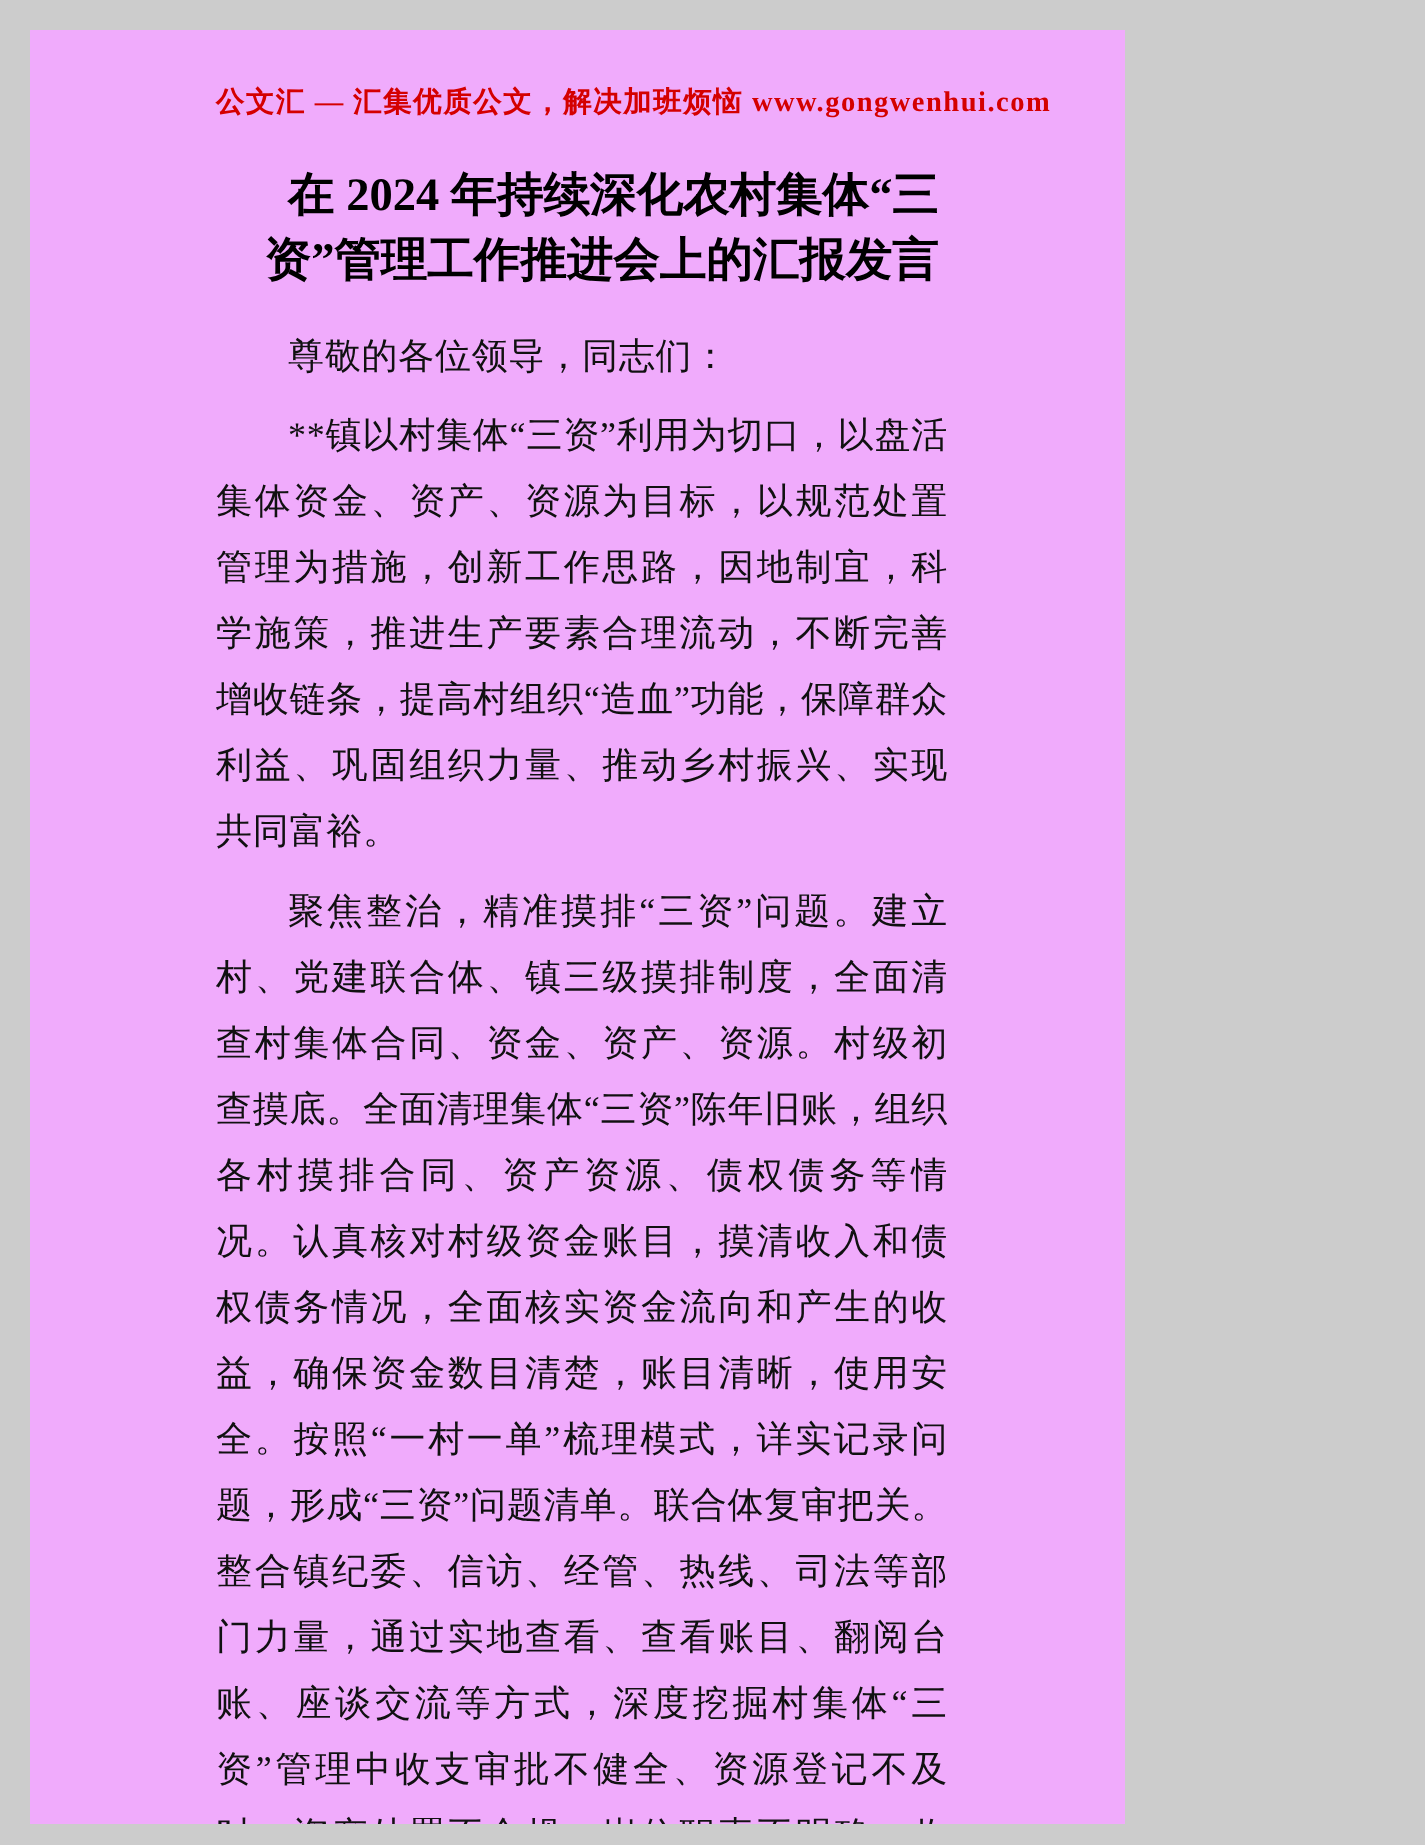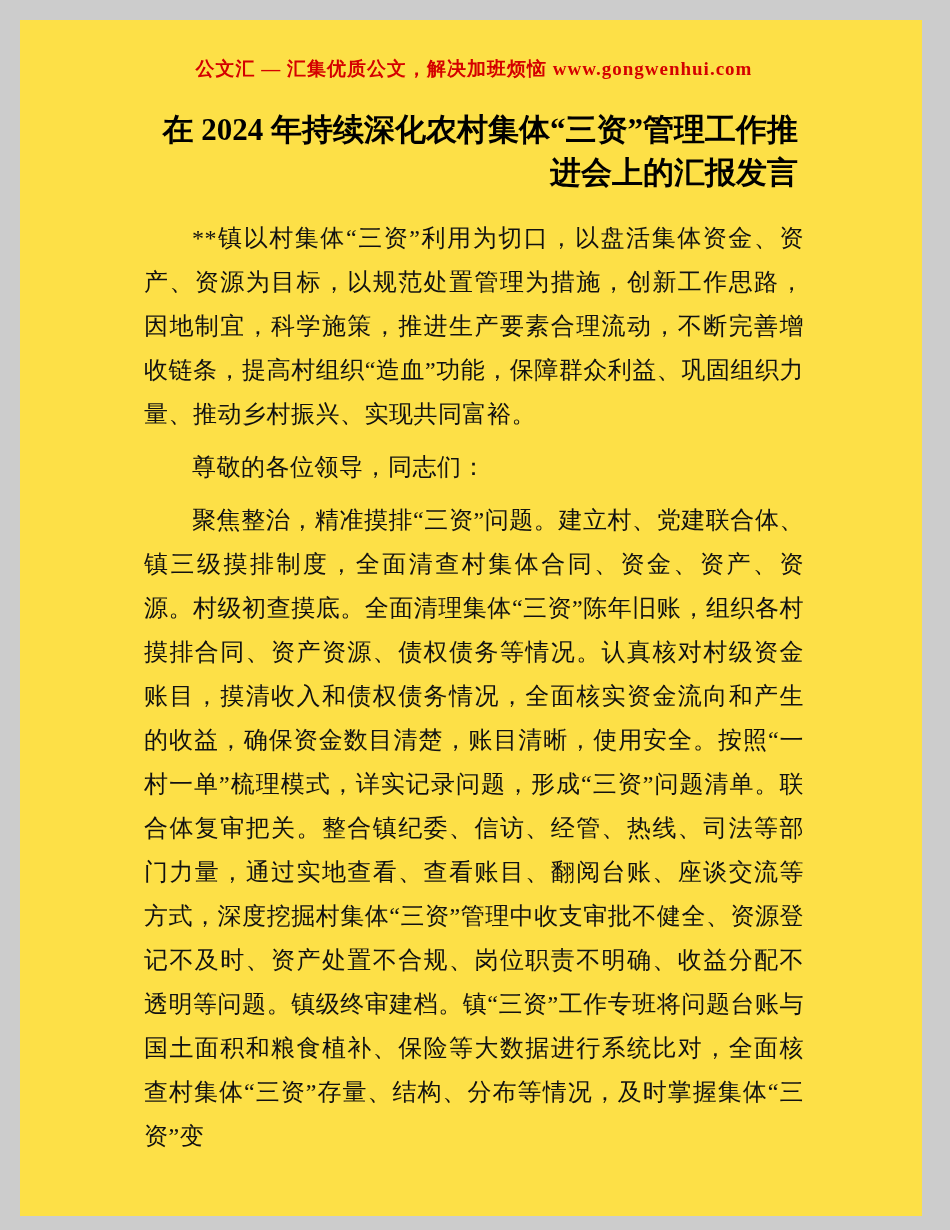--- a/index.html
+++ b/index.html
@@ -12,23 +12,23 @@
     position: relative;
     width: 950px;
     height: 1230px;
     background: #cccccc;
     overflow: hidden;
   }
   .page {
     position: absolute;
     left: 20px;
     top: 20px;
-    width: 902px;
+    width: 730px;
     height: 1196px;
-    background: #fde047;
+    background: #f0abfc;
     padding: 36px 118px 15px 124px;
     overflow: hidden;
   }
   .banner {
     text-align: center;
     color: #d40000;
     font-size: 19px;
     font-weight: bold;
     letter-spacing: 1px;
     line-height: 26px;
@@ -60,20 +60,20 @@
 </head>
 <body>
 
 <div class="canvas">
   <div class="page">
 
     <div class="banner">公文汇 — 汇集优质公文，解决加班烦恼 www.gongwenhui.com</div>
 
     <h1 class="title">在 2024 年持续深化农村集体“三资”管理工作推进会上的汇报发言</h1>
 
+    <p class="para">尊敬的各位领导，同志们：</p>
+
     <p class="para">**镇以村集体“三资”利用为切口，以盘活集体资金、资产、资源为目标，以规范处置管理为措施，创新工作思路，因地制宜，科学施策，推进生产要素合理流动，不断完善增收链条，提高村组织“造血”功能，保障群众利益、巩固组织力量、推动乡村振兴、实现共同富裕。</p>
-
-    <p class="para">尊敬的各位领导，同志们：</p>
 
     <p class="para para-spaced">聚焦整治，精准摸排“三资”问题。建立村、党建联合体、镇三级摸排制度，全面清查村集体合同、资金、资产、资源。村级初查摸底。全面清理集体“三资”陈年旧账，组织各村摸排合同、资产资源、债权债务等情况。认真核对村级资金账目，摸清收入和债权债务情况，全面核实资金流向和产生的收益，确保资金数目清楚，账目清晰，使用安全。按照“一村一单”梳理模式，详实记录问题，形成“三资”问题清单。联合体复审把关。整合镇纪委、信访、经管、热线、司法等部门力量，通过实地查看、查看账目、翻阅台账、座谈交流等方式，深度挖掘村集体“三资”管理中收支审批不健全、资源登记不及时、资产处置不合规、岗位职责不明确、收益分配不透明等问题。镇级终审建档。镇“三资”工作专班将问题台账与国土面积和粮食植补、保险等大数据进行系统比对，全面核查村集体“三资”存量、结构、分布等情况，及时掌握集体“三资”变</p>
 
   </div>
 </div>
 
 </body></html>

